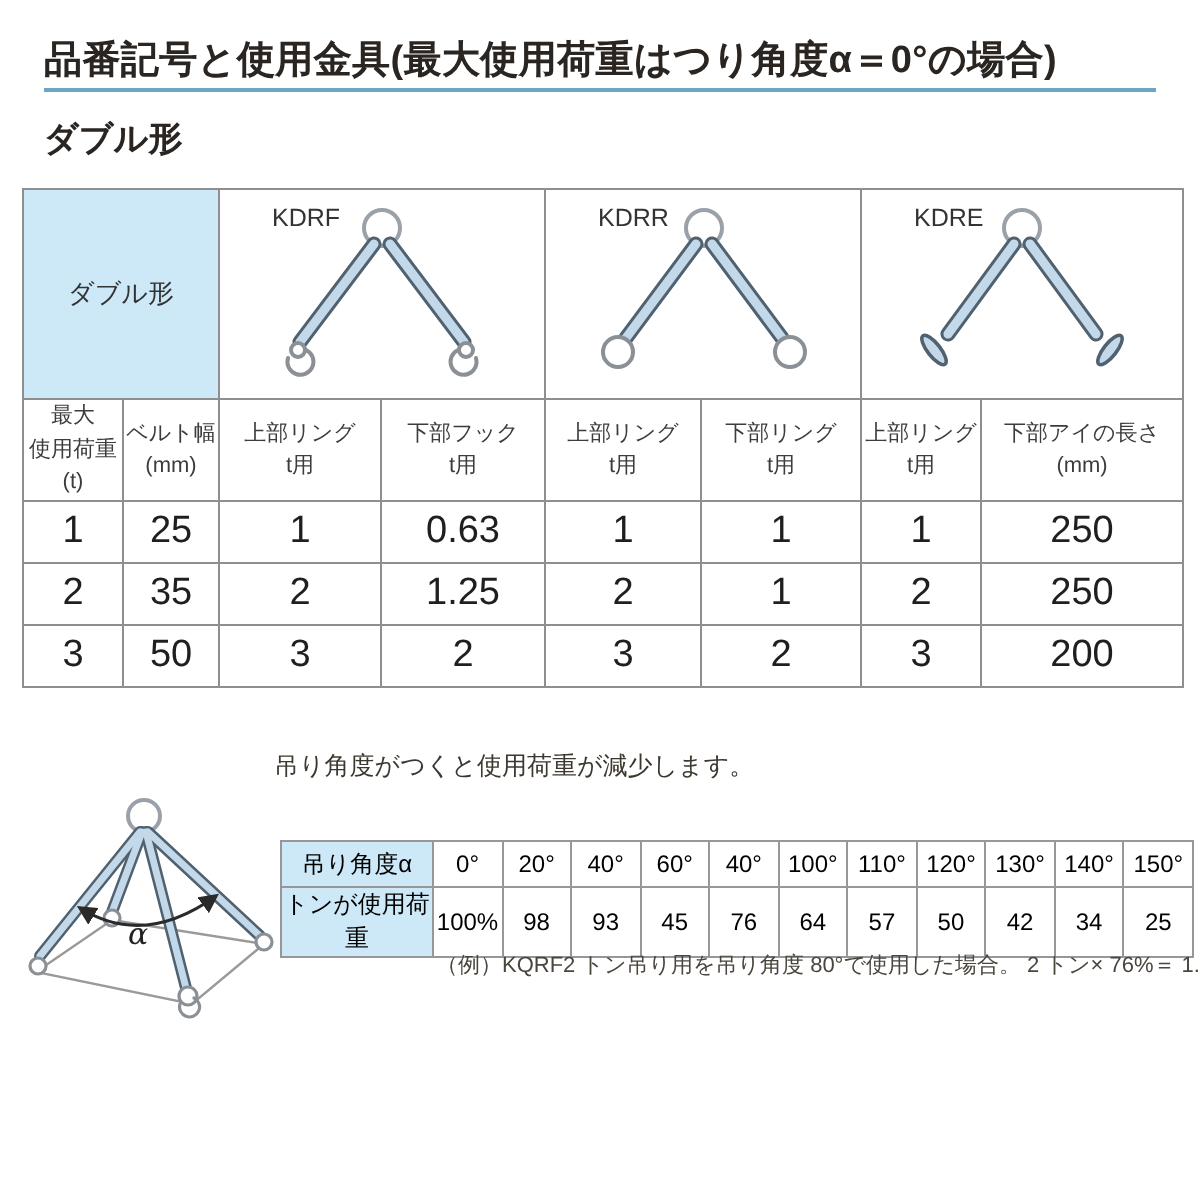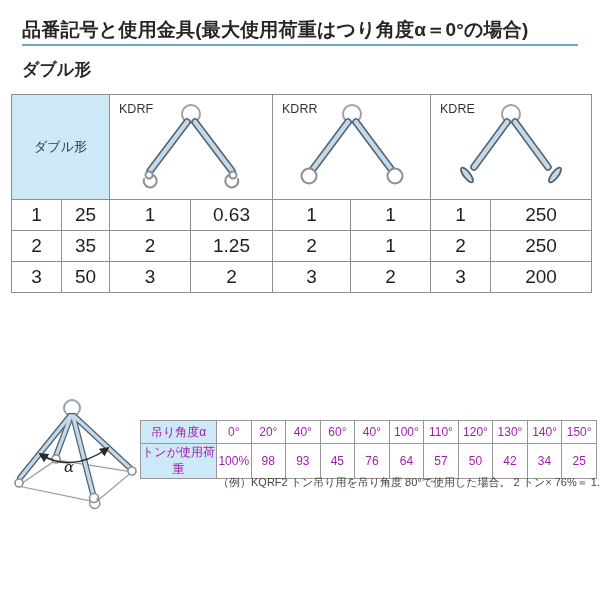--- a/index.html
+++ b/index.html
@@ -10,32 +10,32 @@
            color:#2a2521; letter-spacing:0.2px; white-space:nowrap; }
   .rule  { position:absolute; left:22px; top:44px; width:556px; height:2px; background:#6ba7c3; }
   .subtitle { position:absolute; left:22px; top:58px; font-size:17px; font-weight:700; color:#2a2521; }
 
   table { border-collapse:collapse; table-layout:fixed; }
   .spec { position:absolute; left:11px; top:94px; width:580px; }
   .spec td, .spec th { border:1px solid #8e8e8e; text-align:center; vertical-align:middle; padding:0; overflow:hidden; }
   .spec .diagram-row td { height:104px; }
   .spec .type-cell { background:#cde8f6; font-size:13px; color:#333; }
   .spec .model-cell { position:relative; vertical-align:top; }
-  .model-code { position:absolute; left:9px; top:7px; font-size:12.5px; color:#333; }
+  .model-code { position:absolute; left:26px; top:7px; font-size:12.5px; color:#333; }
   .sling-svg { display:block; margin:6px auto 0; }
   .spec .head-row th { height:50px; font-size:11px; font-weight:400; color:#3c3c3c;
                        white-space:pre-line; line-height:1.5; background:#fff; }
   .spec .data-row td { height:30px; font-size:19px; color:#1f1f1f; }
 
   .load-heading { position:absolute; left:20px; top:366px; font-size:21px; color:#353028; }
   .desc { position:absolute; left:137px; top:374px; font-size:12.5px; line-height:1.55; color:#3c372f; }
 
   .angle { position:absolute; left:140px; top:420px; width:457px; }
   .angle th, .angle td { border:1px solid #979797; height:22px; font-size:12px;
-                         font-weight:400; text-align:center; color:#a21caf; padding:0; }
+                         font-weight:400; text-align:center; color:#000000; padding:0; }
   .angle th { background:#cde8f6; }
 
   .note { position:absolute; left:218px; top:475px; font-size:11px; color:#4a453d; white-space:nowrap; }
   .scene { position:absolute; left:6px; top:394px; }
 </style>
 </head>
 <body>
 
 <div class="page">
 
@@ -103,20 +103,39 @@
             <line x1="71" y1="21" x2="38" y2="66" stroke="#c3d9ea" stroke-width="4.5" stroke-linecap="round"></line>
             <line x1="79" y1="21" x2="112" y2="66" stroke="#c3d9ea" stroke-width="4.5" stroke-linecap="round"></line>
           </g>
           <g>
             <ellipse cx="31" cy="74" rx="9" ry="3.2" transform="rotate(52 31 74)" fill="#c3d9ea" stroke="#50616f" stroke-width="1.8"></ellipse>
             <ellipse cx="119" cy="74" rx="9" ry="3.2" transform="rotate(-52 119 74)" fill="#c3d9ea" stroke="#50616f" stroke-width="1.8"></ellipse>
           </g>
         </svg>
       </td>
     </tr>
+    <tr class="head-row">
+      <th>最大
+使用荷重
+(t)</th>
+      <th>ベルト幅
+(mm)</th>
+      <th>上部リング
+t用</th>
+      <th>下部フック
+t用</th>
+      <th>上部リング
+t用</th>
+      <th>下部リング
+t用</th>
+      <th>上部リング
+t用</th>
+      <th>下部アイの長さ
+(mm)</th>
+    </tr>
     <tr class="data-row">
       <td>1</td>
       <td>25</td>
       <td>1</td>
       <td>0.63</td>
       <td>1</td>
       <td>1</td>
       <td>1</td>
       <td>250</td>
     </tr>
@@ -137,20 +156,21 @@
       <td>2</td>
       <td>3</td>
       <td>2</td>
       <td>3</td>
       <td>200</td>
     </tr>
     </tbody>
   </table>
 
   <div class="desc">
+    <div>吊り角度がつくと使用荷重が減少します。</div>
   </div>
 
   <svg class="scene" width="140" height="150" viewBox="0 0 140 150">
     <defs>
       <marker id="ah" viewBox="0 0 8 8" refX="6.5" refY="4" markerWidth="6.5" markerHeight="6.5" orient="auto-start-reverse">
         <path d="M0,0 L8,4 L0,8 z" fill="#2a2a2a"></path>
       </marker>
     </defs>
     <circle cx="66" cy="14" r="8" fill="#fff" stroke="#9aa1a8" stroke-width="2"></circle>
     <polygon points="12,92 50,66 126,78 90,108" fill="#fff" stroke="#9a9a9a" stroke-width="1.2"></polygon>

